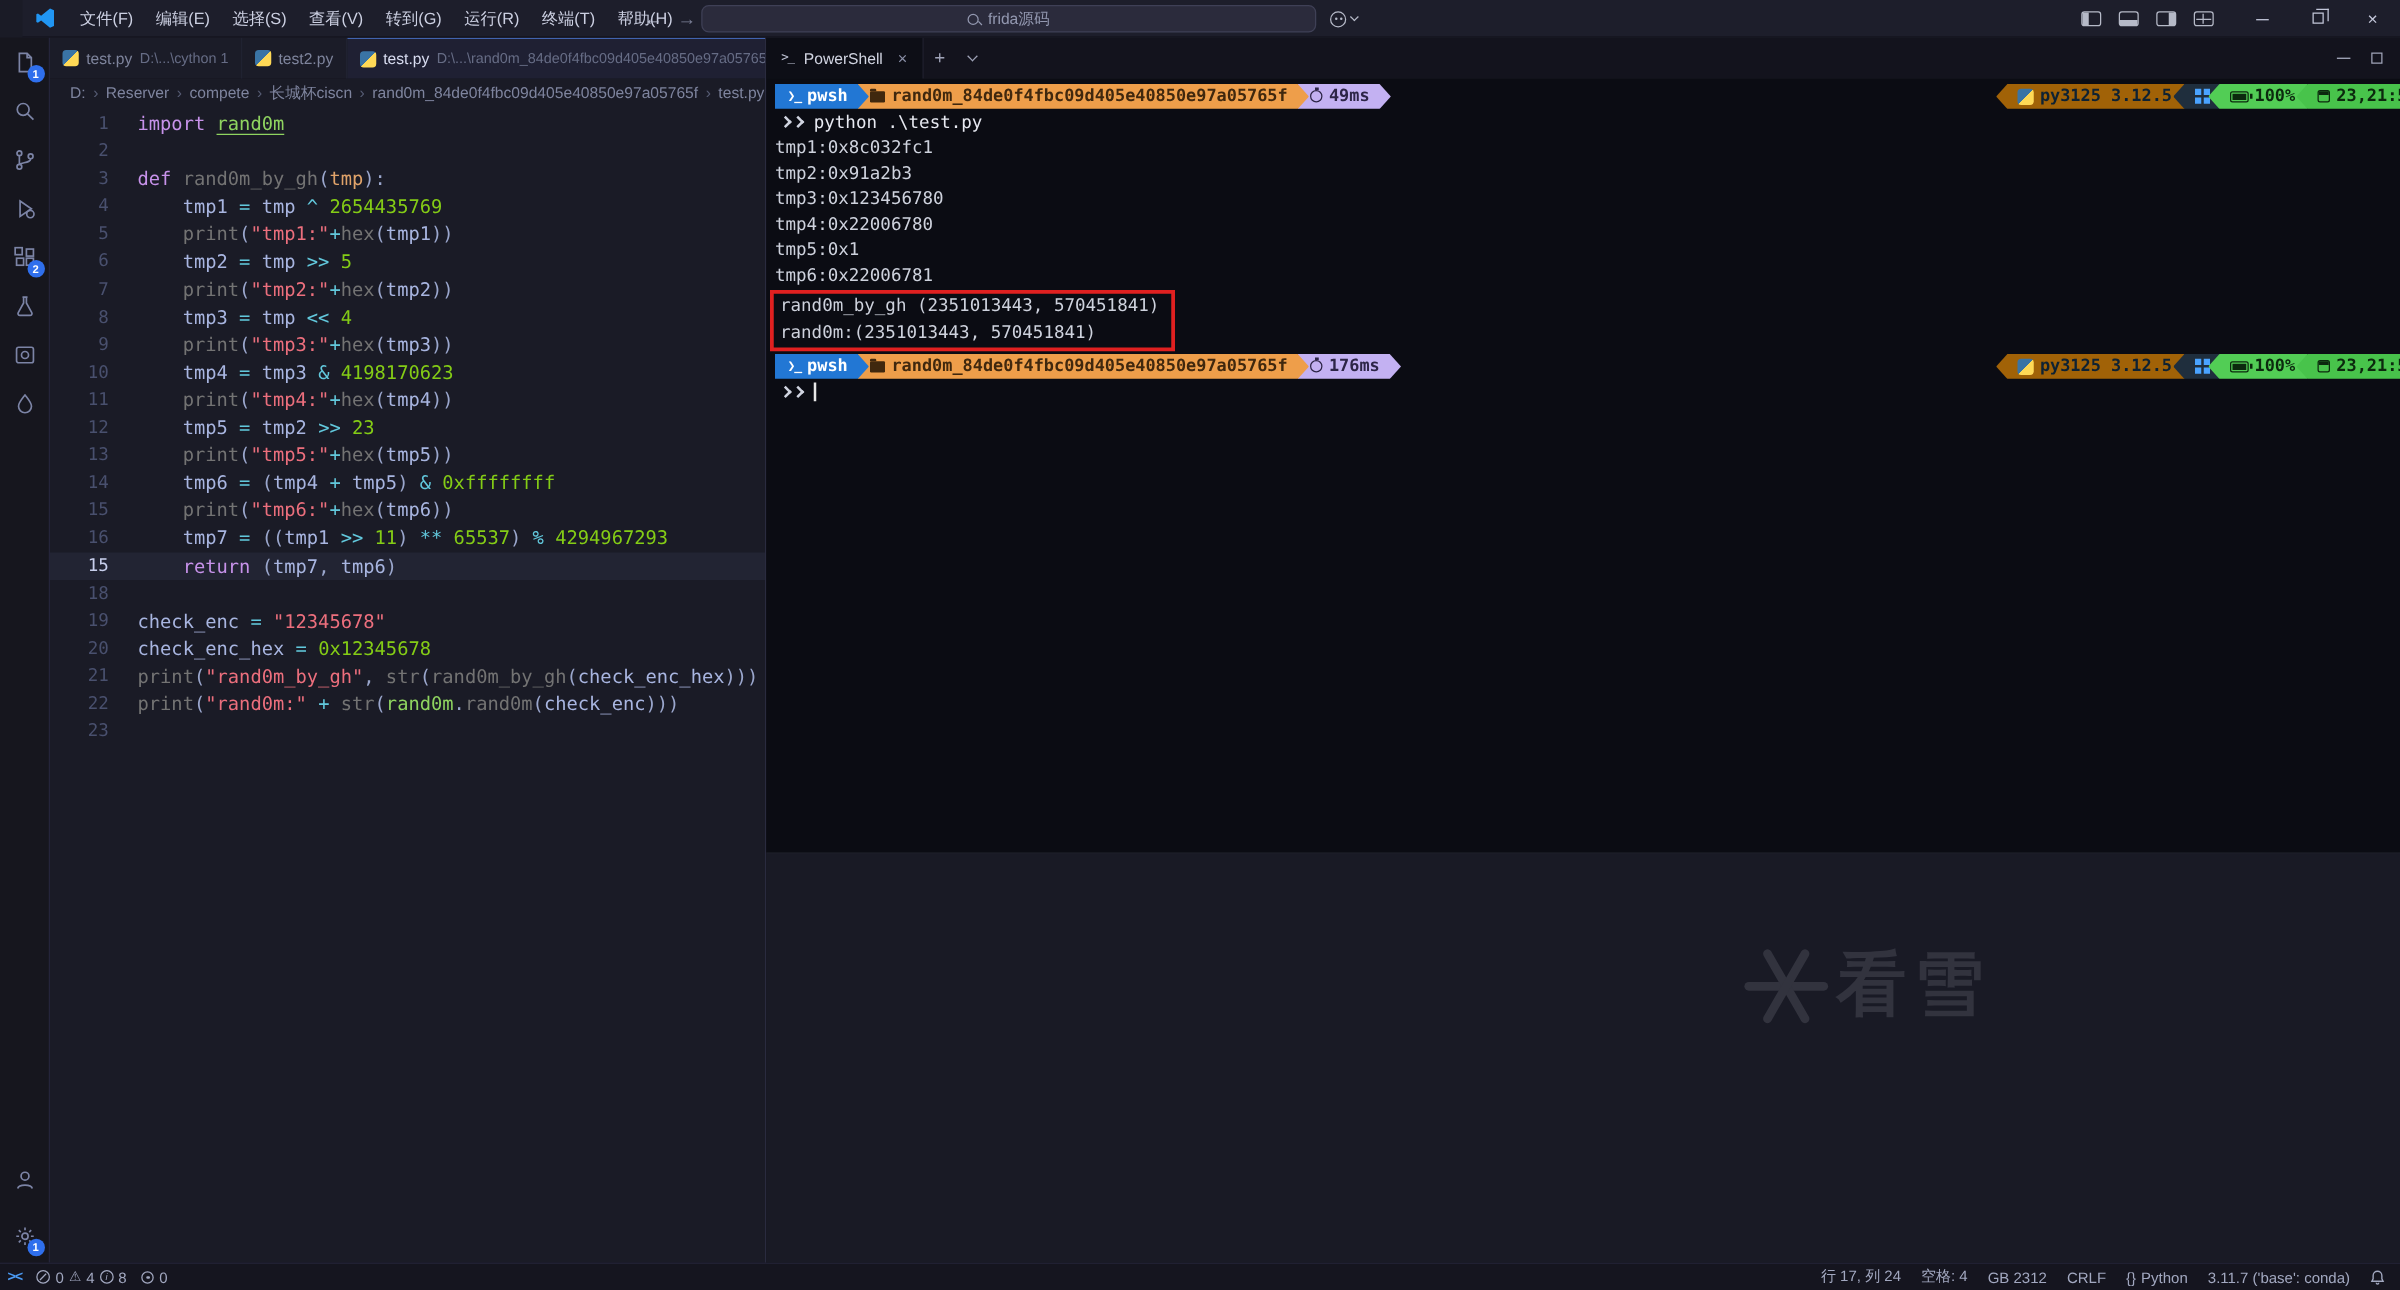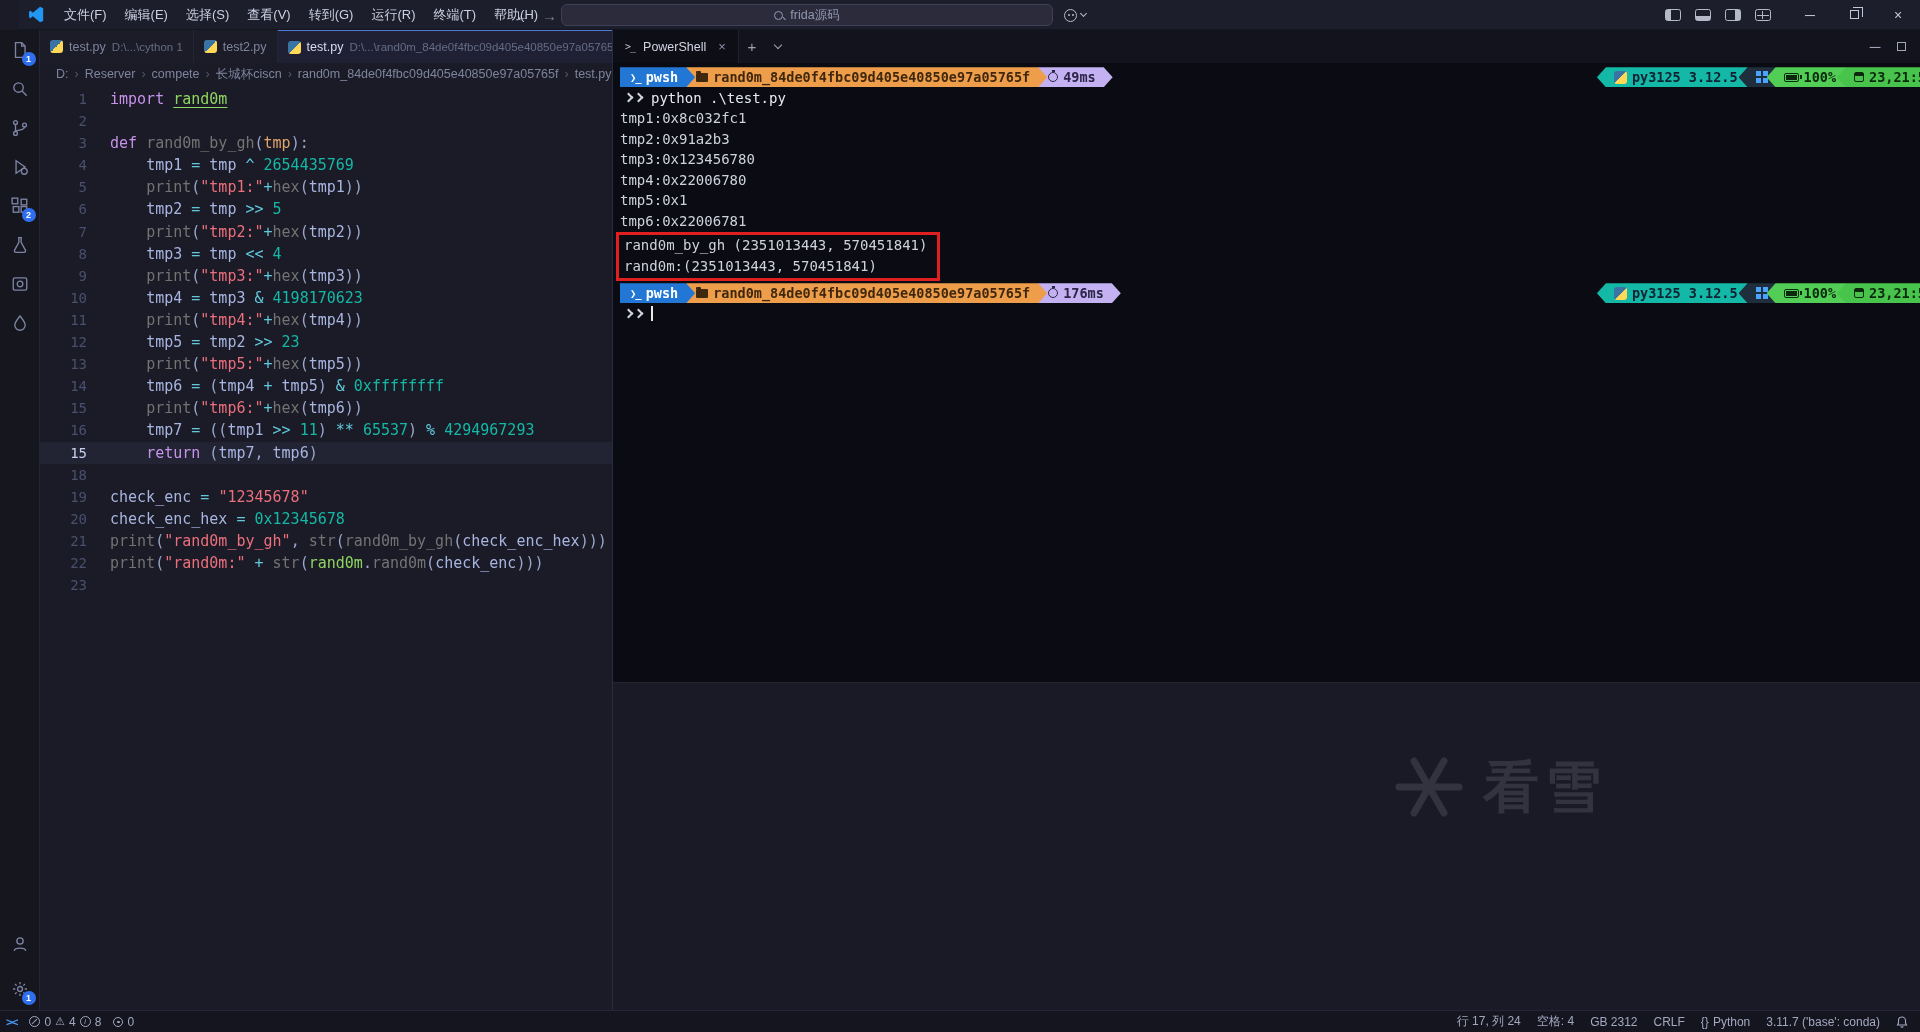--- a/index.html
+++ b/index.html
@@ -57,21 +57,21 @@
   .bc-sep { color:#565c74; }
   .bc-item { display:inline-flex; align-items:center; gap:4px; }
   .code { flex:1; overflow:hidden; padding-top:3px; font-family:"DejaVu Sans Mono","Liberation Mono",monospace; font-size:15px; }
   .code-line { display:flex; height:22.1px; line-height:22.1px; white-space:pre; }
   .code-line.current { background:rgba(140,150,200,0.08); }
   .ln { width:68px; flex:none; text-align:right; padding-right:21px; color:#49506e; font-size:14px; }
   .current .ln { color:#c8cfec; }
   .code-text { padding-left:2px; }
   .tk-kw{color:#c792ea} .tk-mod{color:#8fd460;text-decoration:underline;text-underline-offset:3px}
   .tk-md{color:#8fd460} .tk-fn{color:#737373} .tk-va{color:#a8b5e0} .tk-pa{color:#e0a36a}
-  .tk-op{color:#62c8dc} .tk-nu{color:#14b8a6} .tk-st{color:#ec6f7d} .tk-pu{color:#9aa6cc} .tk-pl{color:#b8c2e0}
+  .tk-op{color:#62c8dc} .tk-nu{color:#84cc16} .tk-st{color:#ec6f7d} .tk-pu{color:#9aa6cc} .tk-pl{color:#b8c2e0}
 
   
   .terminal-panel { flex:1; display:flex; flex-direction:column; background:#191a25; min-width:0; }
   .term-header { height:33px; background:#13131d; display:flex; align-items:center; flex:none; font-size:12.5px; }
   .term-tab { height:33px; display:flex; align-items:center; gap:8px; padding:0 12px; background:#0d0e16; color:#d2d5e2; border-right:1px solid #20212f; }
   .term-tab-ic { font-family:"DejaVu Sans Mono",monospace; font-size:10px; color:#bfc3d4; letter-spacing:-1px; }
   .term-tab-close { color:#8b90a8; font-size:13px; margin-left:4px; }
   .term-hbtn { width:26px; height:33px; display:flex; align-items:center; justify-content:center; color:#a0a4b8; font-size:15px; }
   .hdr-chev { width:6px; height:6px; border:solid #a0a4b8; border-width:0 1.4px 1.4px 0; transform:rotate(45deg); display:inline-block; margin-top:-3px; }
   .term-hright { margin-left:auto; display:flex; margin-right:6px; }
@@ -83,21 +83,21 @@
 
   .prompt-row { display:flex; align-items:center; height:20.5px; margin-right:-16px; }
   .pspacer { flex:1; }
   .seg { display:inline-flex; align-items:center; gap:5px; height:20px; font-size:13.5px; font-weight:bold; position:relative; white-space:nowrap; }
   .lseg { clip-path:polygon(0 0, calc(100% - 9px) 0, 100% 50%, calc(100% - 9px) 100%, 0 100%); padding:0 17px 0 10px; margin-right:-9px; }
   .rseg { clip-path:polygon(0 50%, 9px 0, 100% 0, 100% 100%, 9px 100%); padding:0 10px 0 17px; margin-left:-9px; }
   .seg-shell { background:#2277d4; color:#fff; z-index:6; }
   .psym { font-size:10.5px; letter-spacing:-1px; }
   .seg-folder { background:#ee9e4a; color:#40280e; z-index:5; }
   .seg-dur { background:#c3b1f2; color:#2d2547; z-index:4; }
-  .seg-py { background:#14b8a6; color:#0e2233; z-index:1; }
+  .seg-py { background:#a16207; color:#0e2233; z-index:1; }
   .seg-os { background:#1f2e3d; color:#4aa3ff; z-index:2; padding-right:8px; }
   .seg-bat { background:#52cd55; color:#0c290e; z-index:3; }
   .seg-clk { background:#48c34b; color:#0c290e; z-index:4; }
   .folder-ic { position:relative; width:12px; height:9px; background:currentColor; border-radius:1px; display:inline-block; margin-top:1px; }
   .folder-ic::before { content:""; position:absolute; top:-2px; left:0; width:5px; height:2px; background:currentColor; border-radius:1px 1px 0 0; }
   .clock-ic { width:10px; height:10px; border:1.5px solid currentColor; border-radius:50%; display:inline-block; position:relative; }
   .clock-ic::before { content:""; position:absolute; left:2.5px; top:-3px; width:3px; height:1.6px; background:currentColor; }
   .py-ic { width:13px; height:13px; border-radius:3px; background:linear-gradient(135deg,#3a74a5 0 50%,#ffd956 50% 100%); display:inline-block; }
   .win-ic { width:12px; height:12px; position:relative; display:inline-block; }
   .win-ic::before { content:""; position:absolute; left:0; top:0; width:5px; height:5px; background:currentColor;
@@ -123,21 +123,21 @@
   .remote-glyph { color:#4b9bf5; font-weight:bold; font-size:11.5px; letter-spacing:-1px; }
   .err-ic { width:11px; height:11px; border:1.1px solid currentColor; border-radius:50%; position:relative; display:inline-block; }
   .err-ic::before { content:""; position:absolute; left:1px; top:4px; width:7px; height:1.2px; background:currentColor; transform:rotate(-45deg); }
   .warn-ic { font-size:11px; }
   .info-ic { width:11px; height:11px; border:1.1px solid currentColor; border-radius:50%; display:inline-flex; align-items:center; justify-content:center; font-size:7.5px; font-style:italic; }
   .cast-ic { width:10px; height:10px; border:1.1px solid currentColor; border-radius:50%; display:inline-block; position:relative; }
   .cast-ic::before { content:""; position:absolute; left:3px; top:3px; width:2.5px; height:2.5px; border-radius:50%; background:currentColor; }
   .sb-right { margin-left:auto; display:flex; align-items:center; gap:16px; }
 
   
-  .watermark { position:absolute; left:1392px; top:750px; display:flex; align-items:flex-start; gap:17px; color:#32333e; z-index:5; }
+  .watermark { position:absolute; left:1392px; top:750px; display:flex; align-items:flex-end; gap:3px; color:#32333e; z-index:5; }
   .wm-text { font-size:56px; font-weight:bold; letter-spacing:6px; }
 </style>
 </head>
 <body>
 
 <div class="window">
 
   <div class="titlebar">
     <span class="vscode-logo">
       <svg width="17" height="17" viewBox="0 0 16 16">

